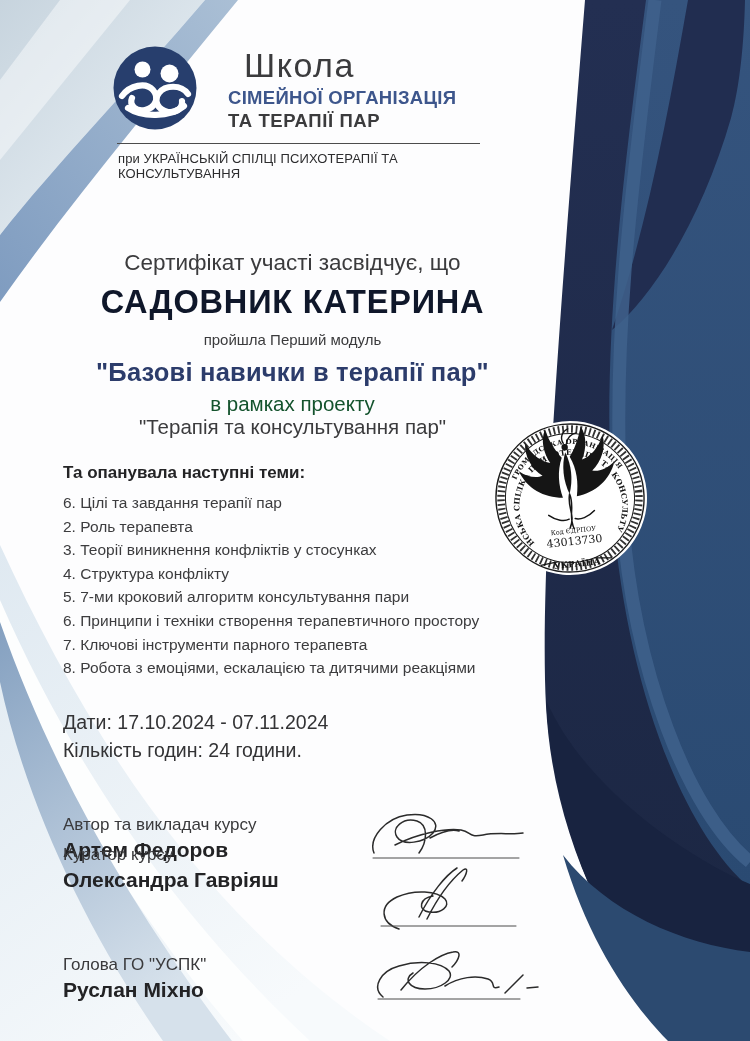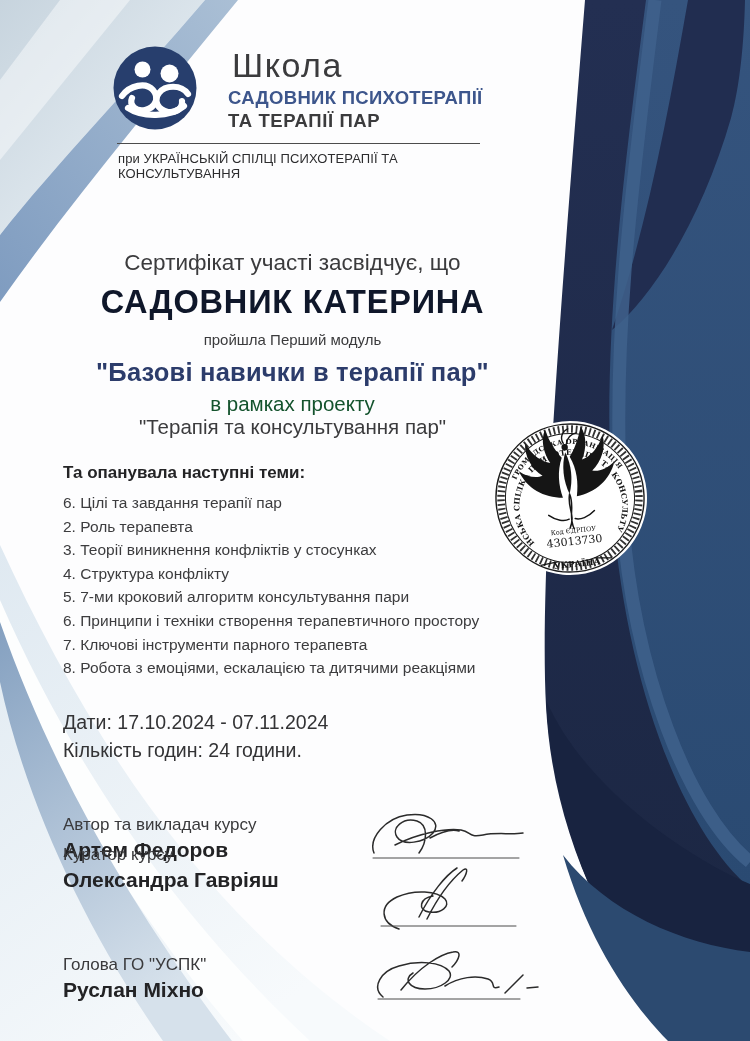--- a/index.html
+++ b/index.html
@@ -6,21 +6,21 @@
   .page{
     position:relative;width:750px;height:1041px;overflow:hidden;
     background:#fdfdfe;outline:1px solid #e3e3e3;
     font-family:"Liberation Sans", sans-serif;
     -webkit-font-smoothing:antialiased;
   }
   .bg{position:absolute;left:0;top:0;width:750px;height:1041px;z-index:0;}
   .txt{position:absolute;z-index:2;}
 
   
-  .hdr-title{left:232px;top:46px;font-size:34px;font-weight:400;color:#3b3b3d;letter-spacing:1.5px;}
+  .hdr-title{left:244px;top:46px;font-size:34px;font-weight:400;color:#3b3b3d;letter-spacing:1.5px;}
   .hdr-sub1{left:228px;top:87px;font-size:18.5px;font-weight:700;color:#3d568c;letter-spacing:.3px;}
   .hdr-sub2{left:228px;top:110px;font-size:18.5px;font-weight:700;color:#3b3b3d;letter-spacing:.6px;}
   .hdr-line{left:117px;top:143px;width:363px;height:1px;background:#4c4c4c;}
   .hdr-aff{left:118px;top:151px;width:380px;font-size:13px;font-weight:500;color:#2c2c2e;letter-spacing:.1px;}
 
   
   .cblock{left:30px;width:525px;text-align:center;}
   .intro{top:250px;font-size:22.5px;color:#3b3b3d;}
   .recipient{top:284px;font-size:32.5px;font-weight:700;color:#0f172a;letter-spacing:.8px;}
   .completed{top:331px;font-size:15px;color:#3b3b3d;}
@@ -144,21 +144,21 @@
       <path d="M383,997 C371,987 381,971 399,966 C419,960 441,962 449,971 C455,979 441,989 425,989 C409,989 403,979 413,973 M401,990 C420,966 441,954 453,952 C463,950 459,960 452,967 M445,986 C459,977 476,975 488,979 C497,982 489,990 499,987 M505,993 L523,975 M527,988 L538,987"></path>
       <g stroke="#4a4a4a" stroke-width="1">
         <line x1="373" y1="858" x2="519" y2="858"></line>
         <line x1="381" y1="926" x2="516" y2="926"></line>
         <line x1="378" y1="999" x2="520" y2="999"></line>
       </g>
     </g>
   </svg>
 
   <div class="txt hdr-title">Школа</div>
-  <div class="txt hdr-sub1">САДОВНИК ПСИХОТЕРАПІЇ</div>
+  <div class="txt hdr-sub1">СІМЕЙНОЇ ОРГАНІЗАЦІЯ</div>
   <div class="txt hdr-sub2">ТА ТЕРАПІЇ ПАР</div>
   <div class="txt hdr-line"></div>
   <div class="txt hdr-aff">при УКРАЇНСЬКІЙ СПІЛЦІ ПСИХОТЕРАПІЇ ТА КОНСУЛЬТУВАННЯ</div>
 
   <div class="txt cblock intro">Сертифікат участі засвідчує, що</div>
   <div class="txt cblock recipient">САДОВНИК КАТЕРИНА</div>
   <div class="txt cblock completed">пройшла Перший модуль</div>
   <div class="txt cblock module">"Базові навички в терапії пар"</div>
   <div class="txt cblock proj1">в рамках проекту</div>
   <div class="txt cblock proj2">"Терапія та консультування пар"</div>

